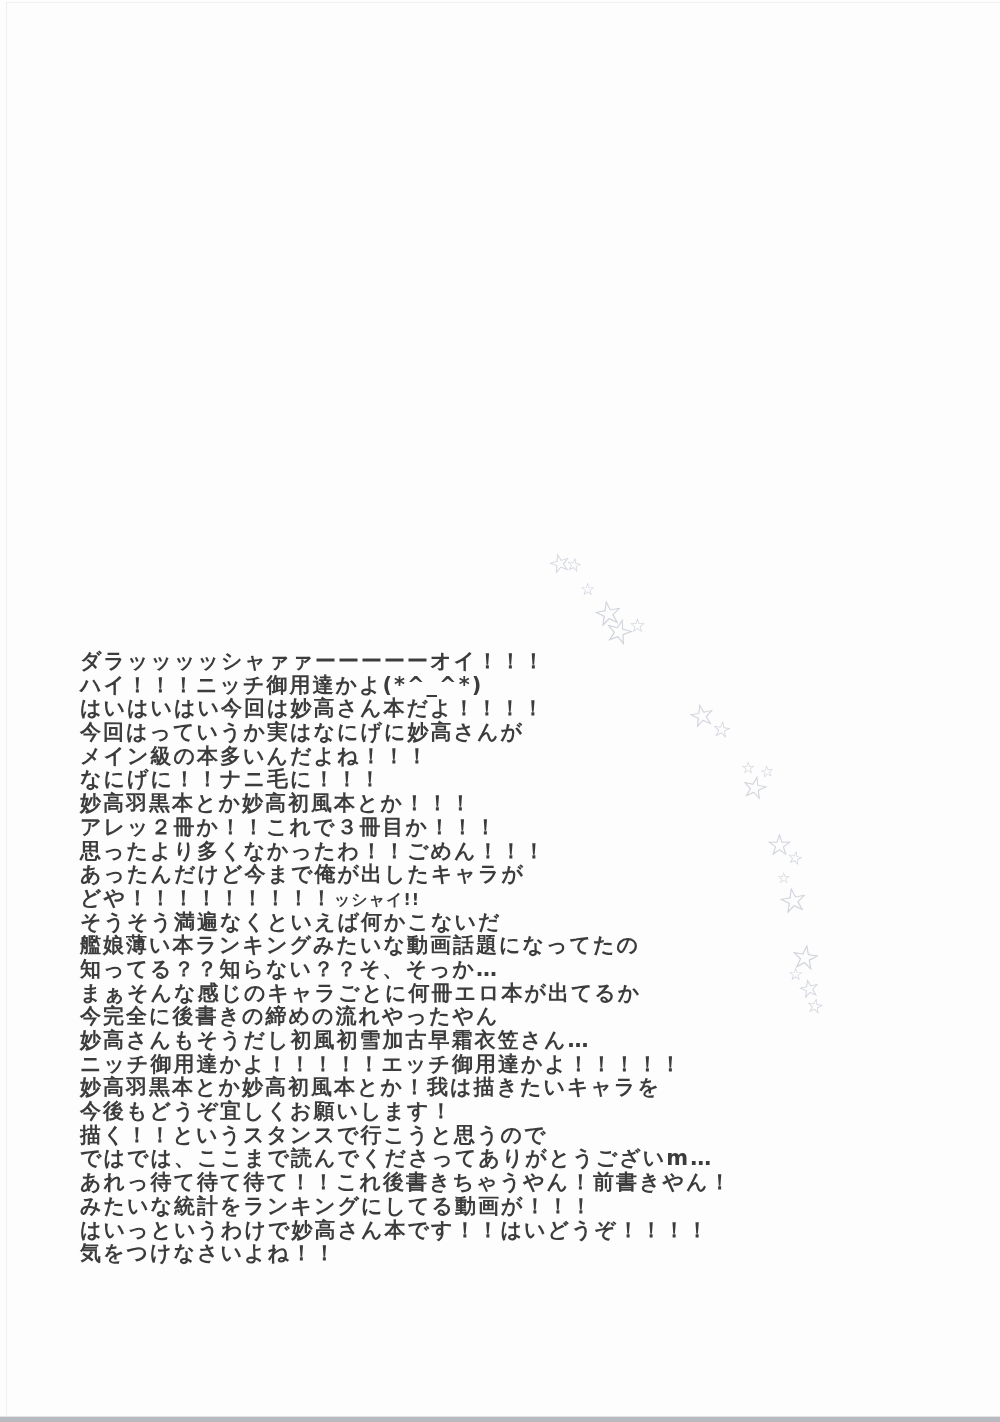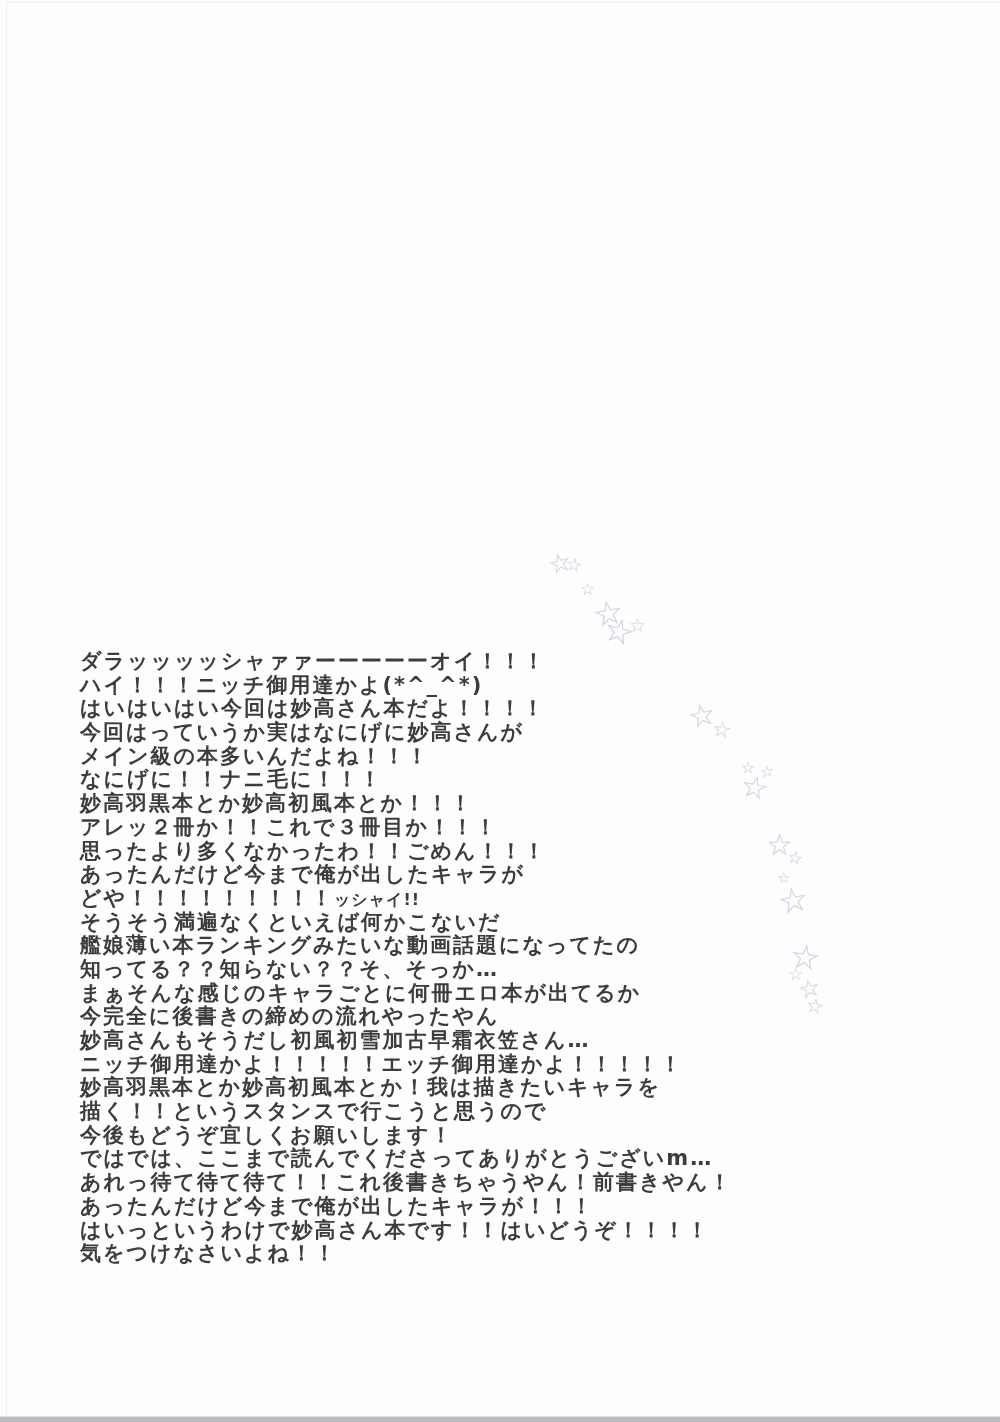--- a/index.html
+++ b/index.html
@@ -102,22 +102,22 @@
       <div class="line"><span>あったんだけど今まで俺が出したキャラが</span></div>
       <div class="line"><span>どや！！！！！！！！！</span><span class="small">ッシャイ!!</span></div>
       <div class="line"><span>そうそう満遍なくといえば何かこないだ</span></div>
       <div class="line"><span>艦娘薄い本ランキングみたいな動画話題になってたの</span></div>
       <div class="line"><span>知ってる？？知らない？？そ、そっか…</span></div>
       <div class="line"><span>まぁそんな感じのキャラごとに何冊エロ本が出てるか</span></div>
       <div class="line"><span>今完全に後書きの締めの流れやったやん</span></div>
       <div class="line"><span>妙高さんもそうだし初風初雪加古早霜衣笠さん…</span></div>
       <div class="line"><span>ニッチ御用達かよ！！！！！エッチ御用達かよ！！！！！</span></div>
       <div class="line"><span>妙高羽黒本とか妙高初風本とか！我は描きたいキャラを</span></div>
+      <div class="line"><span>今後もどうぞ宜しくお願いします！</span></div>
       <div class="line"><span>描く！！というスタンスで行こうと思うので</span></div>
-      <div class="line"><span>今後もどうぞ宜しくお願いします！</span></div>
       <div class="line"><span>ではでは、ここまで読んでくださってありがとうございm…</span></div>
       <div class="line"><span>あれっ待て待て待て！！これ後書きちゃうやん！前書きやん！</span></div>
-      <div class="line"><span>あったんだけど今まで俺が出したキャラが！！！</span></div>
+      <div class="line"><span>みたいな統計をランキングにしてる動画が！！！</span></div>
       <div class="line"><span>はいっというわけで妙高さん本です！！はいどうぞ！！！！</span></div>
       <div class="line"><span>気をつけなさいよね！！</span></div>
     </div>
   <div class="bottom-edge"></div>
 </div>
 
 </body></html>

